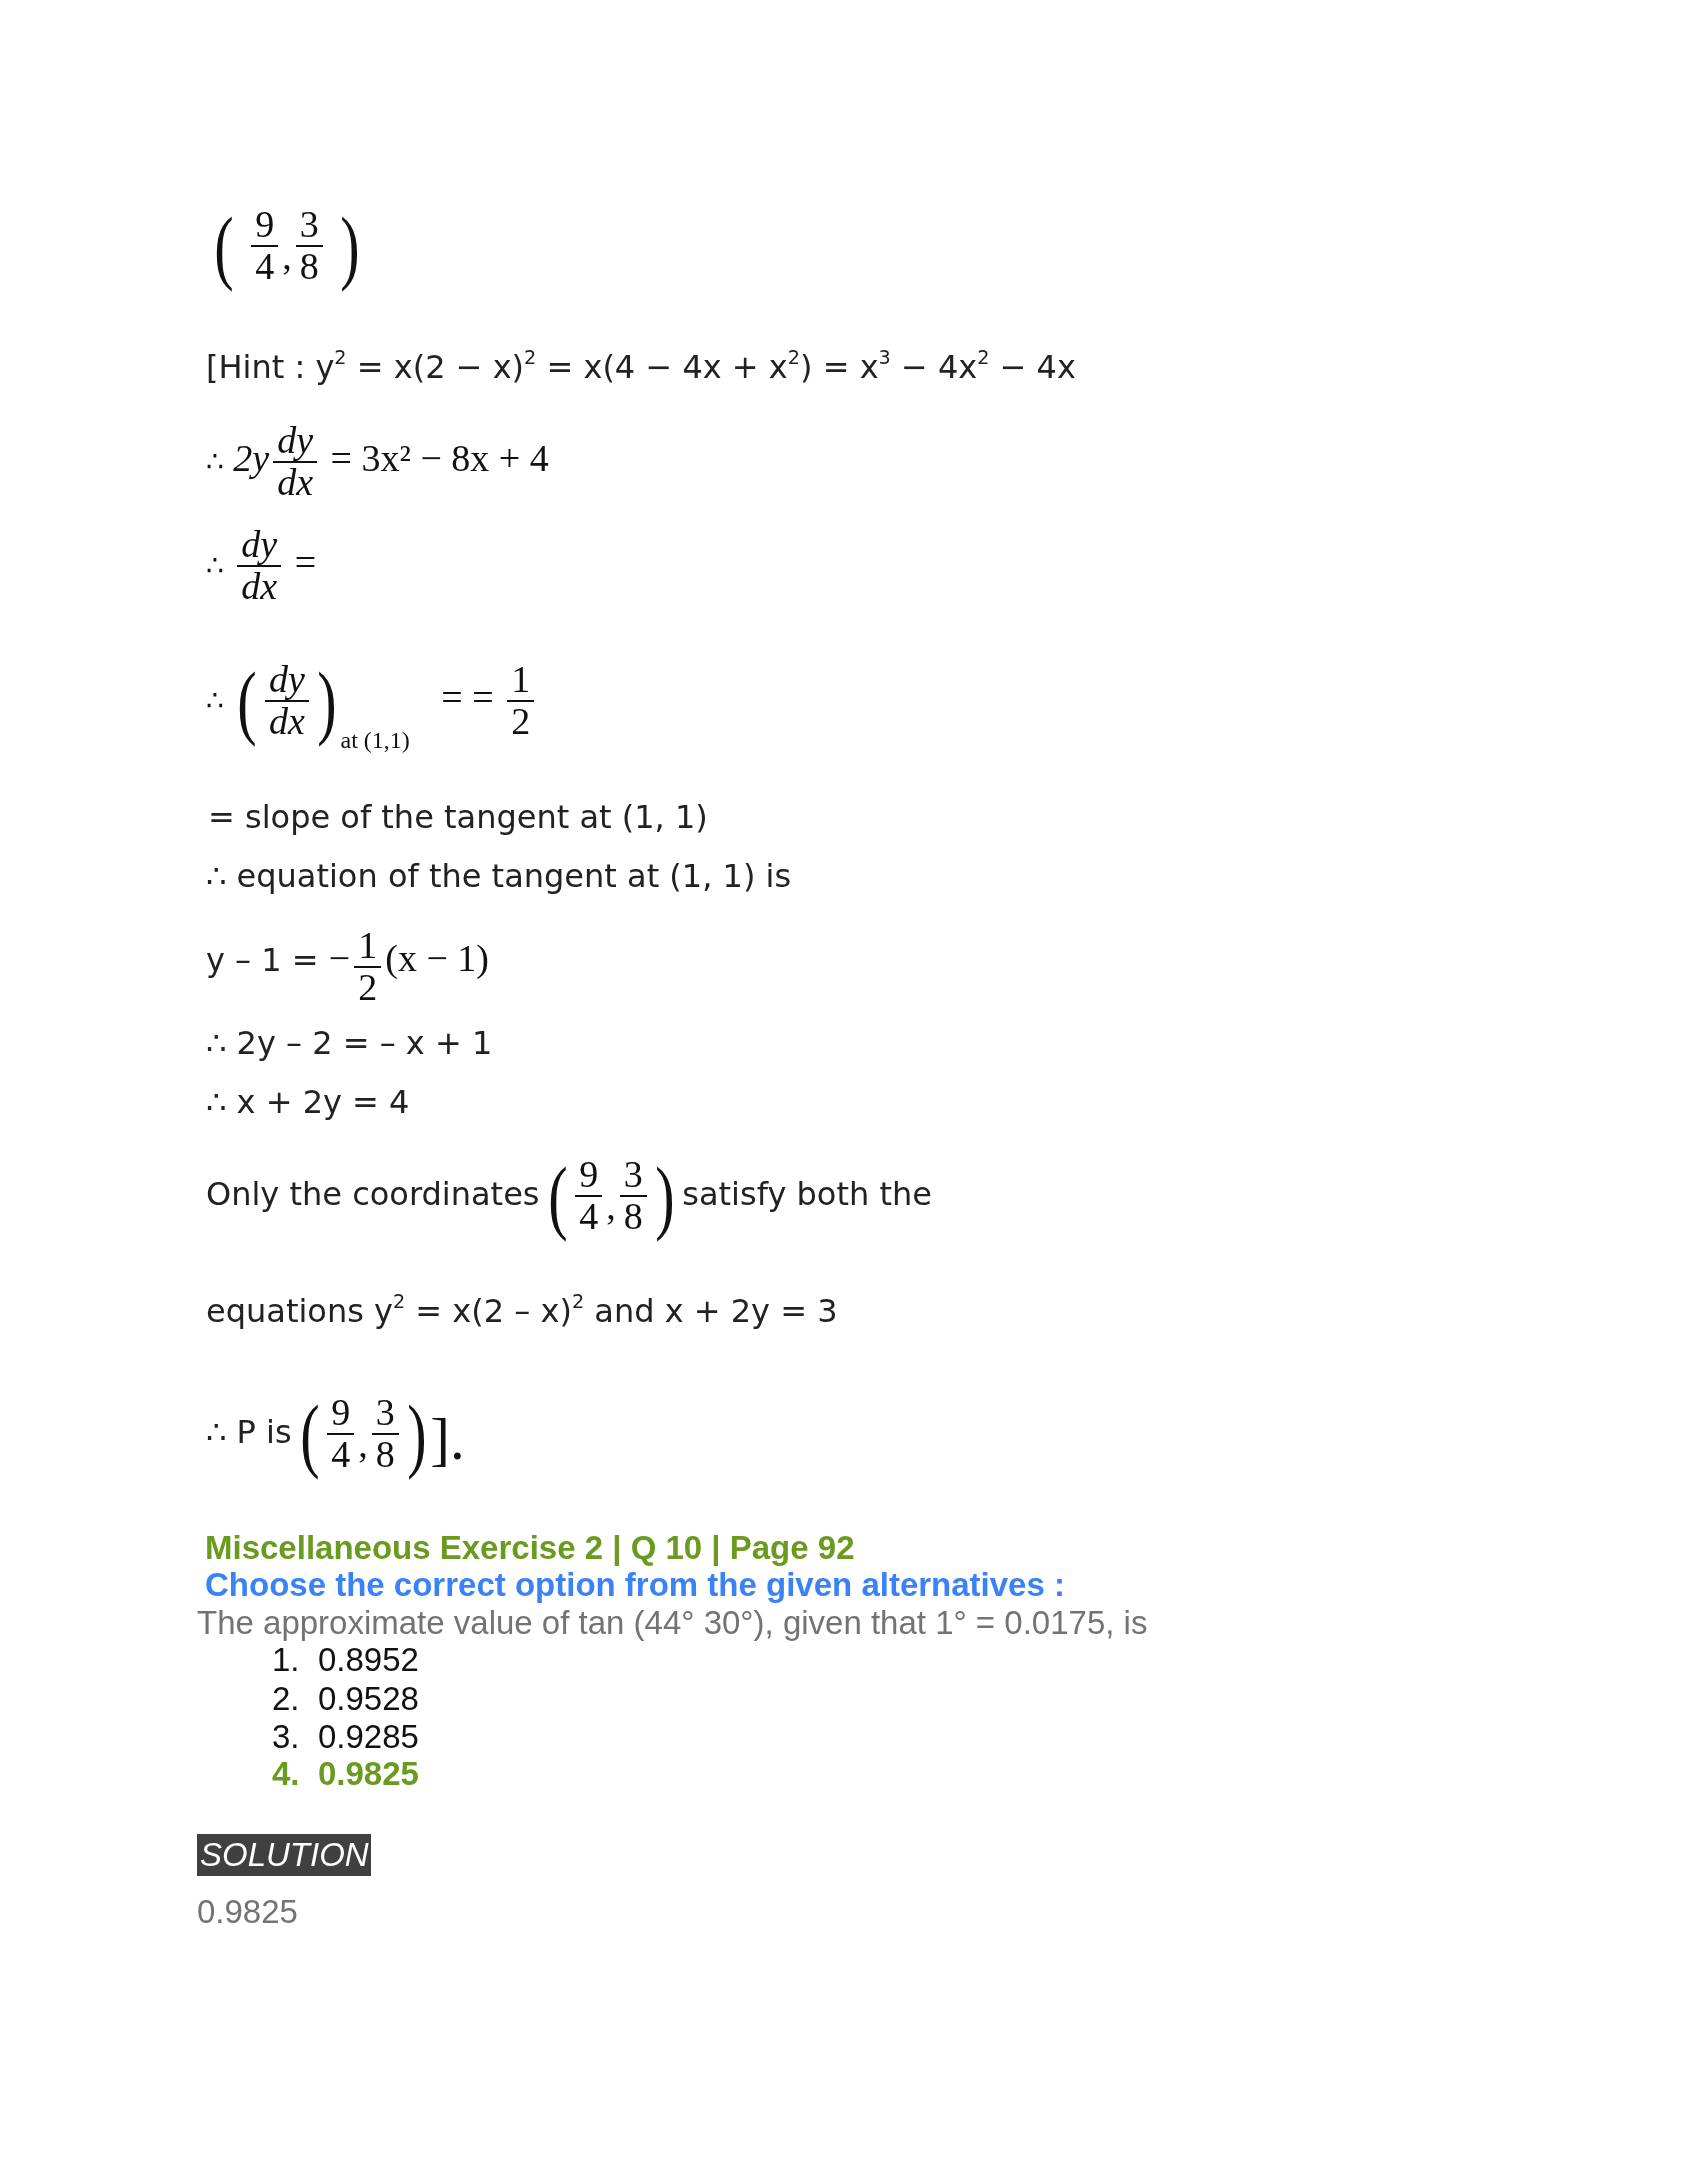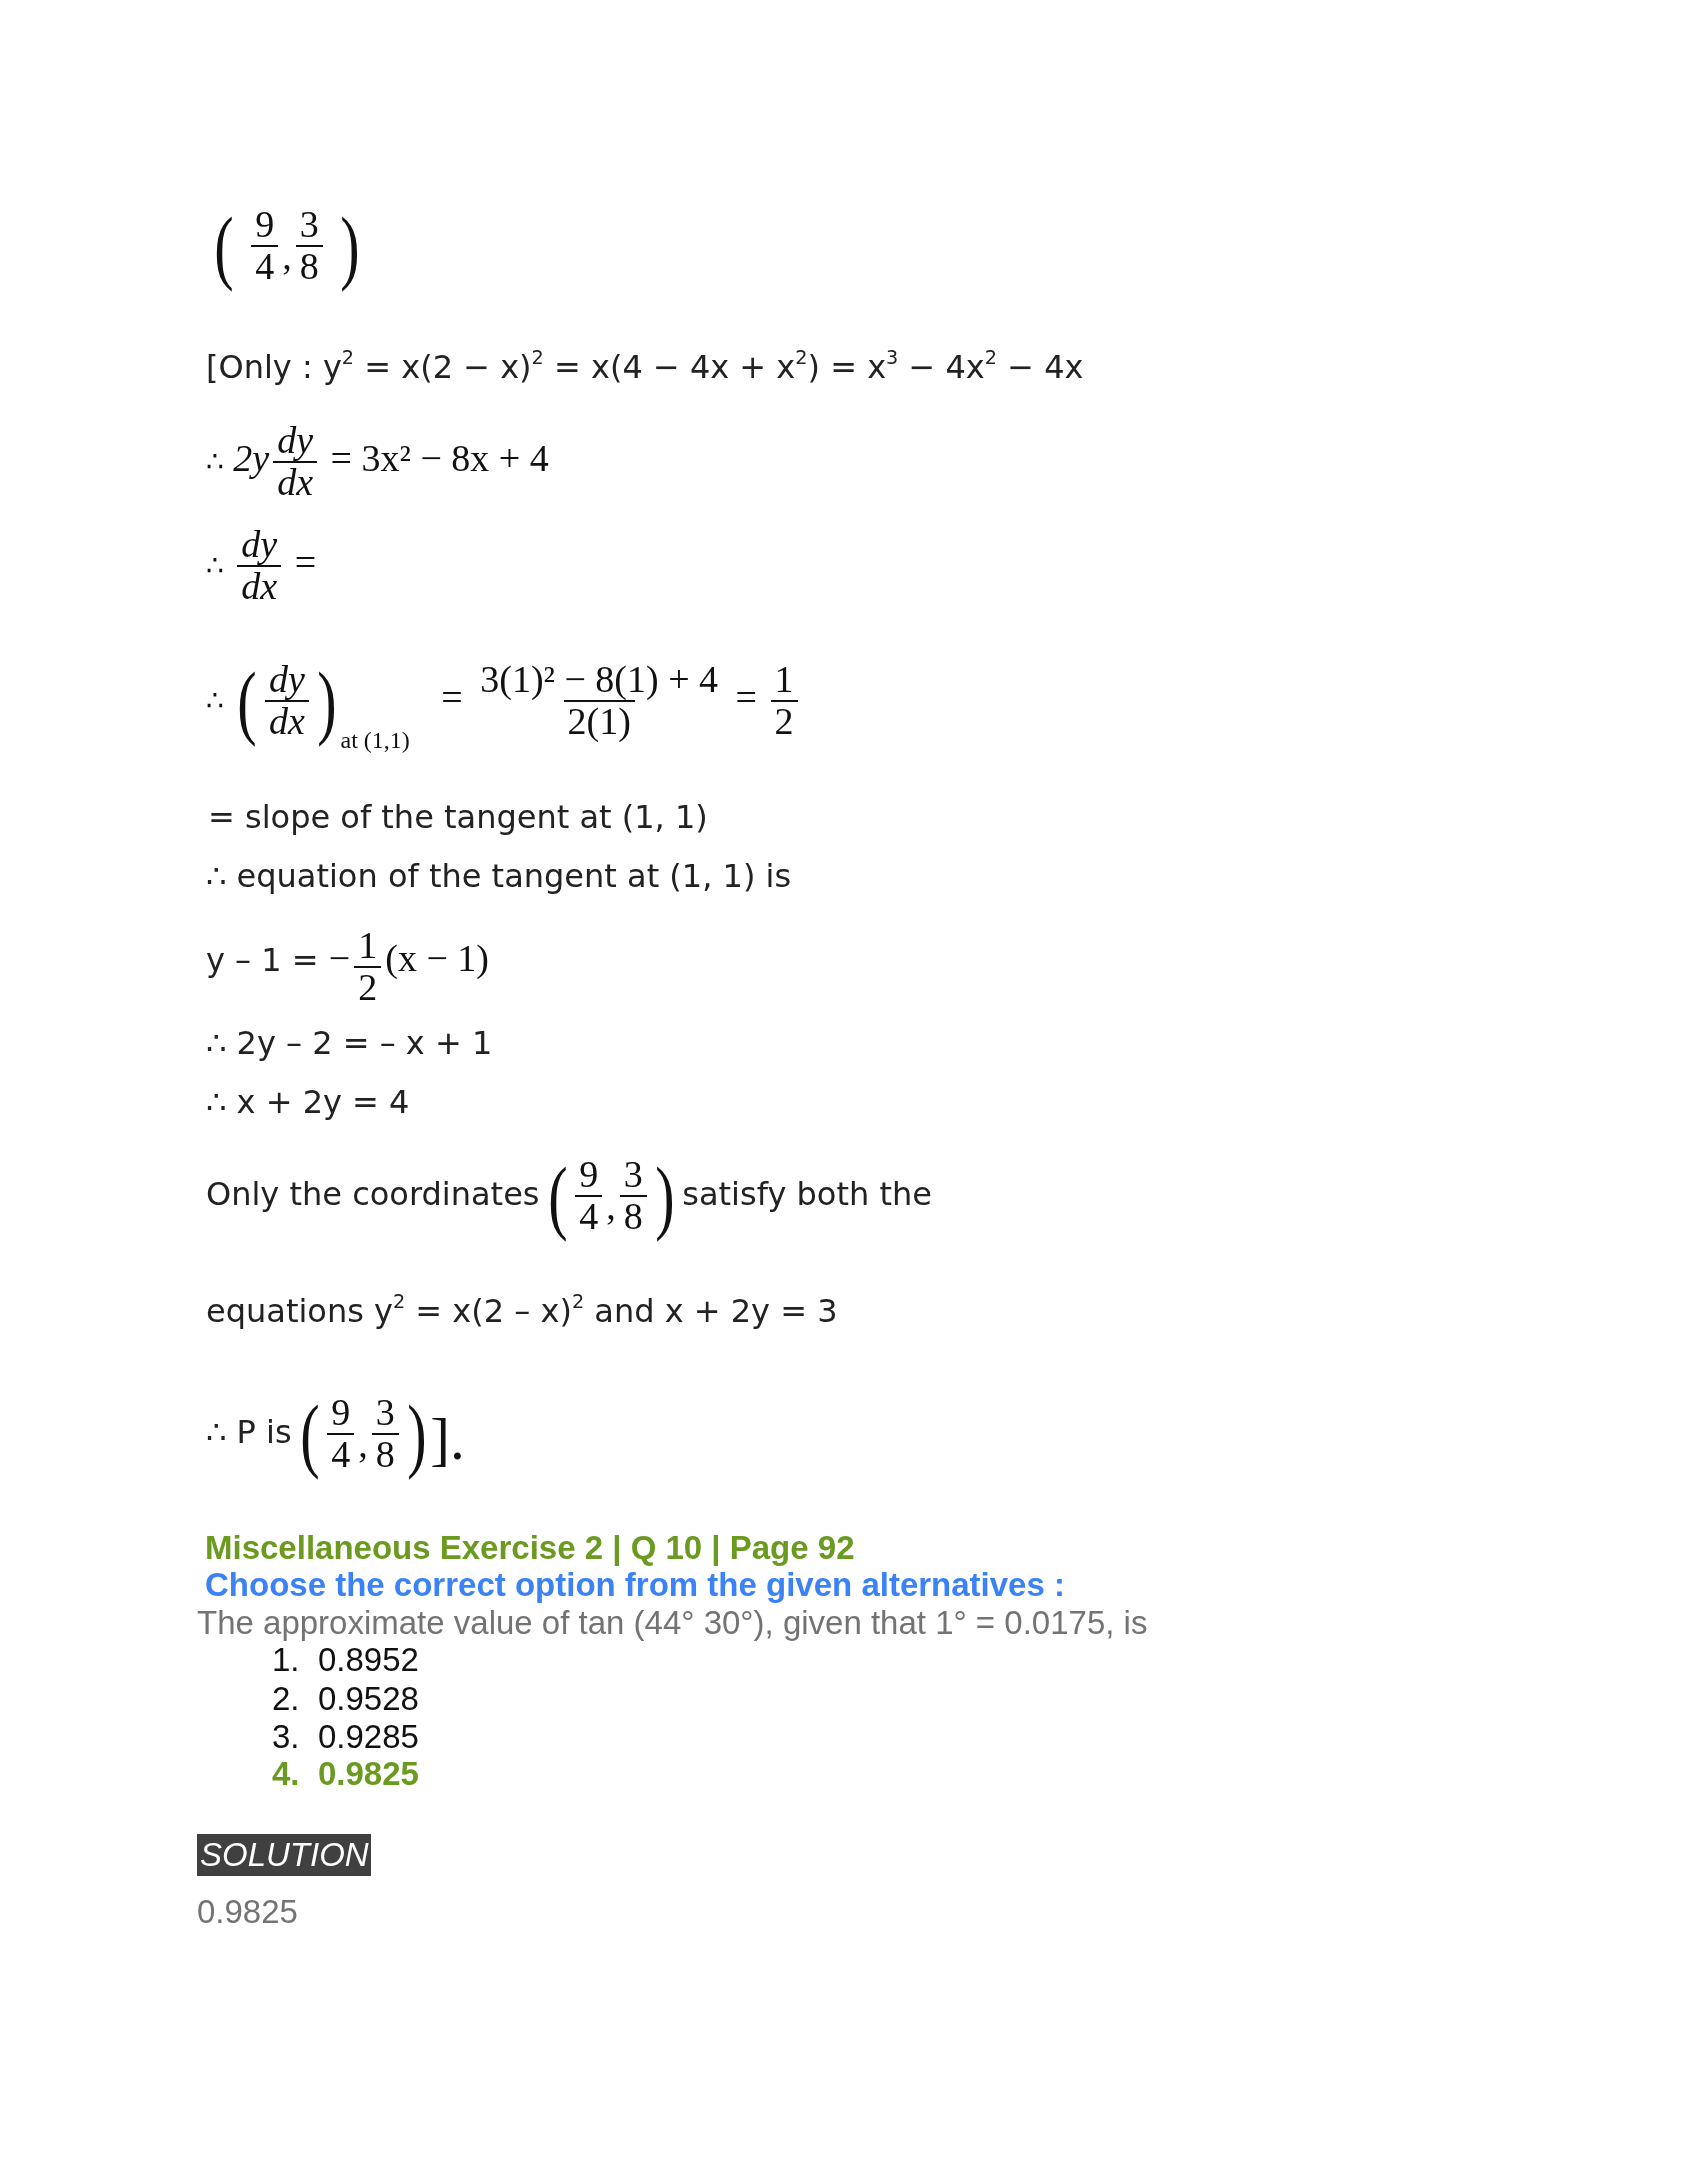--- a/index.html
+++ b/index.html
@@ -29,21 +29,21 @@
       <span class="num">9</span>
       <span class="den">4</span>
     </span><span style="vertical-align:-14px;">,</span><span class="frac">
       <span class="num">3</span>
       <span class="den">8</span>
     </span>
   <span class="paren" style="font-size:83px;transform:scaleX(0.7);">)</span>
 </div>
 
 <div class="abs body-text" style="left:206px;top:348px;">
-  <span>[Only : y</span><sup>2</sup><span> = x(2 − x)</span><sup>2</sup><span> = x(4 − 4x + x</span><sup>2</sup><span>) = x</span><sup>3</sup><span> − 4x</span><sup>2</sup><span> − 4x</span>
+  <span>[Hint : y</span><sup>2</sup><span> = x(2 − x)</span><sup>2</sup><span> = x(4 − 4x + x</span><sup>2</sup><span>) = x</span><sup>3</sup><span> − 4x</span><sup>2</sup><span> − 4x</span>
 </div>
 
 <div class="abs math" style="left:206px;top:421px;">
   <span style="font-size:28px;">∴</span>
   <span class="it">2y</span><span class="frac it">
       <span class="num">dy</span>
       <span class="den">dx</span>
     </span>
   <span>= 3x² − 8x + 4</span>
 </div>
@@ -57,24 +57,20 @@
   <span>=</span>
 </div>
 
 <div class="abs math" style="left:206px;top:653px;">
   <span style="font-size:28px;">∴</span>
   <span class="paren" style="font-size:83px;transform:scaleX(0.7);">(</span><span class="frac it">
       <span class="num">dy</span>
       <span class="den">dx</span>
     </span><span class="paren" style="font-size:83px;transform:scaleX(0.7);">)</span><span style="font-size:24px;vertical-align:-38px;margin-right:22px;">at (1,1)</span>
   <span>=</span>
-  <span class="frac">
-      <span class="num">3(1)² − 8(1) + 4</span>
-      <span class="den">2(1)</span>
-    </span>
   <span>=</span>
   <span class="frac">
       <span class="num">1</span>
       <span class="den">2</span>
     </span>
 </div>
 
 <div class="abs body-text" style="left:208px;top:798px;"> = slope of the tangent at (1, 1)</div>
 <div class="abs body-text" style="left:206px;top:857px;">∴ equation of the tangent at (1, 1) is</div>
 

